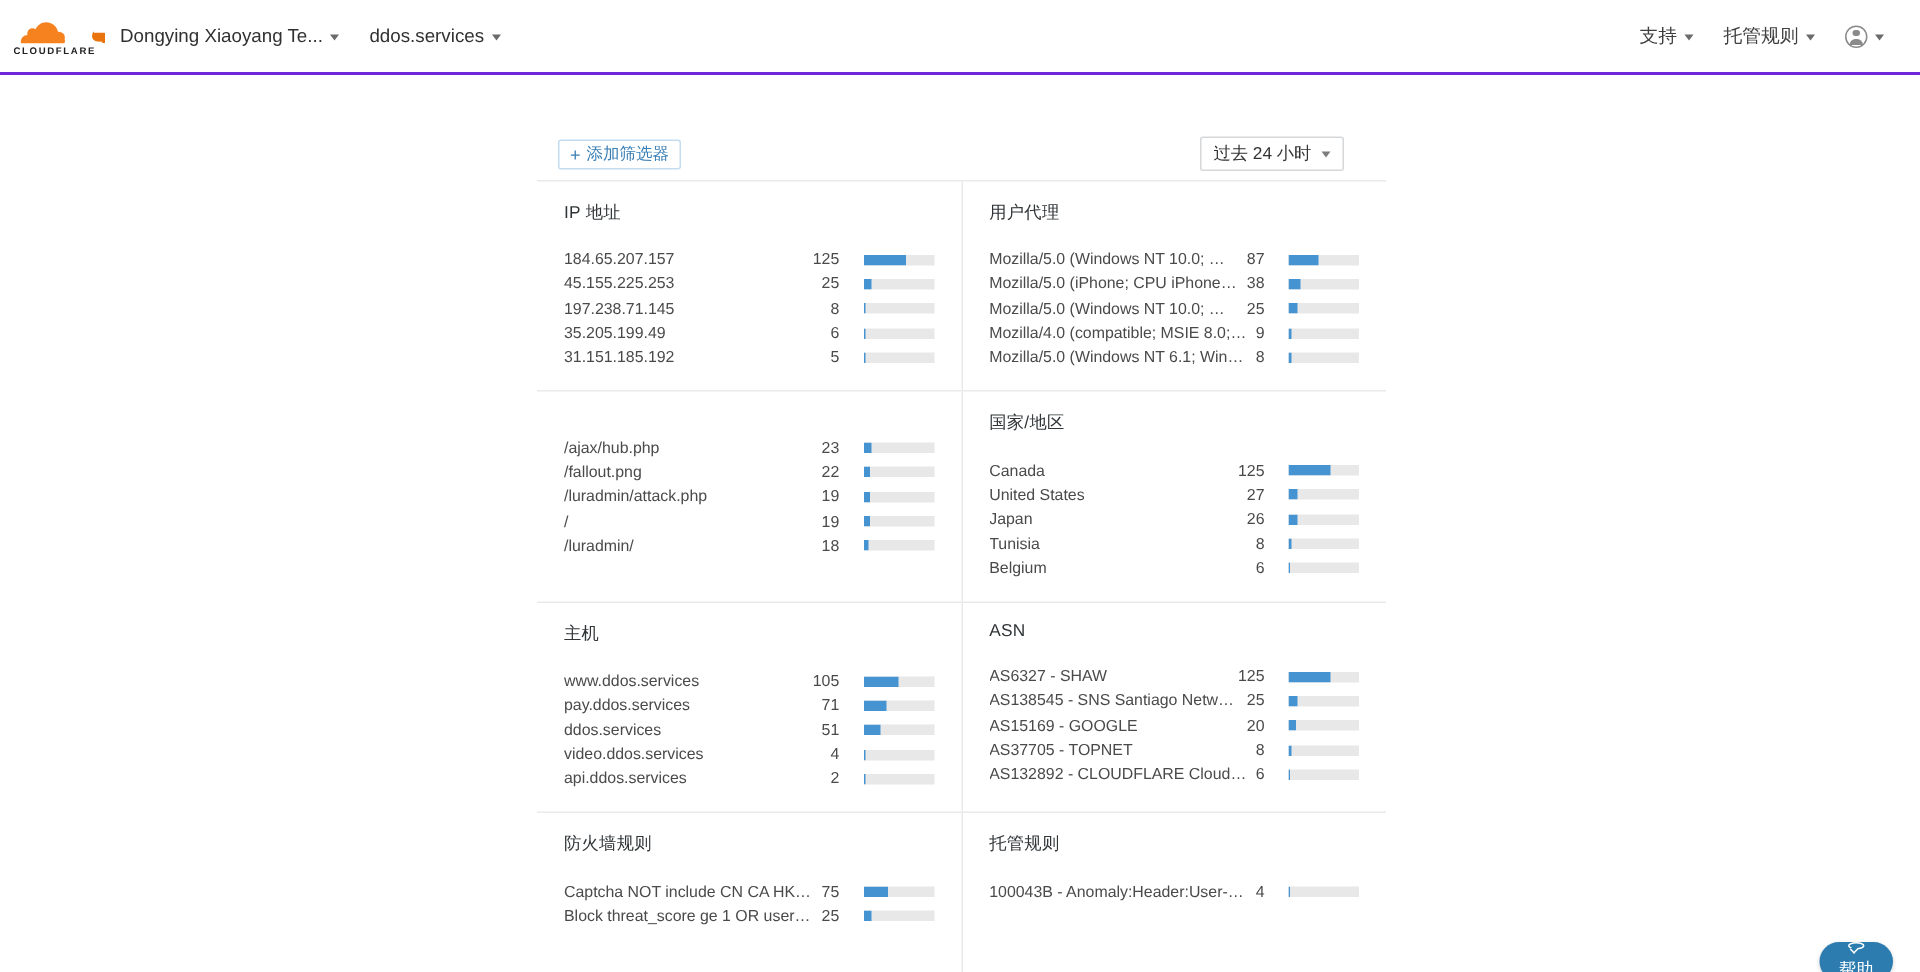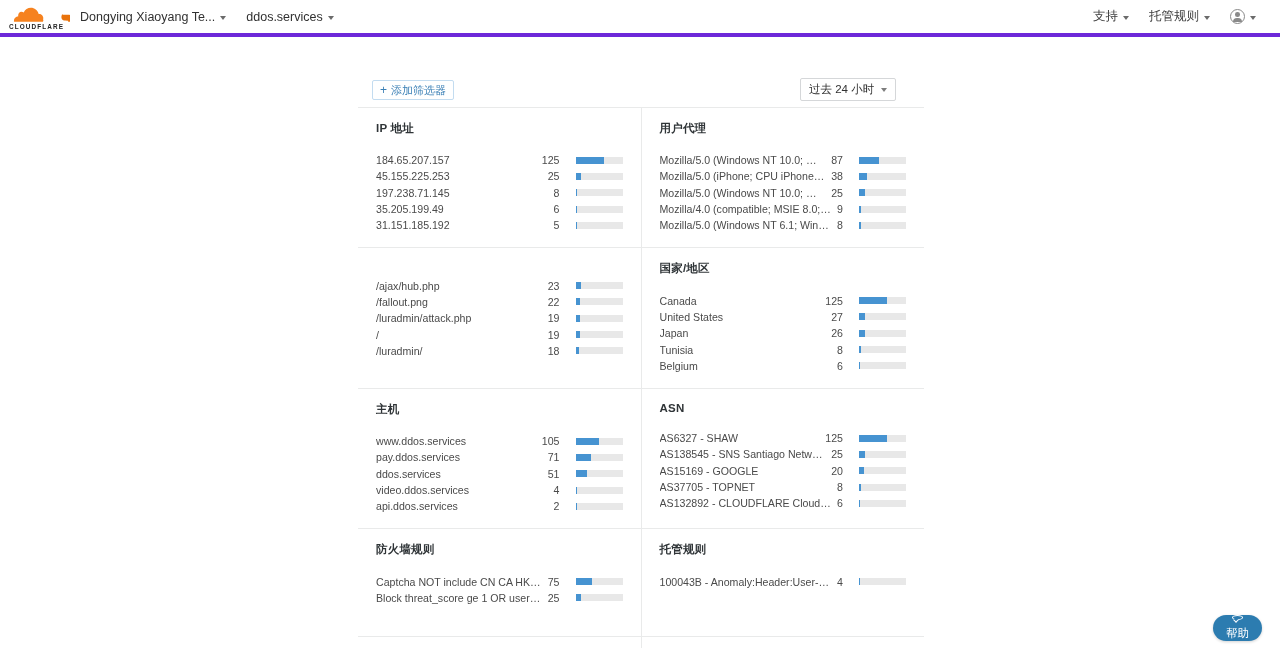--- a/index.html
+++ b/index.html
@@ -7,22 +7,22 @@
     margin: 0; padding: 0;
     width: 1280px; height: 648px;
     background: #ffffff;
     font-family: "Liberation Sans", sans-serif;
     overflow: hidden;
   }
 
   
   .topnav {
     position: relative;
-    height: 37px;
-    border-bottom: 4px solid #6d28d9;
+    height: 50px;
+    border-bottom: 2px solid #6d28d9;
     display: flex;
     align-items: center;
     background: #fff;
   }
   .cf-logo {
     margin-left: 8px;
     width: 62px; height: 26px;
     position: relative;
     flex: 0 0 auto;
   }
@@ -148,21 +148,21 @@
   }
   .grid-row:last-child { border-bottom: none; }
   .panel {
     flex: 1 1 0;
     min-width: 0;
     padding: 13px 18px 14px 18px;
   }
   .panel.left { border-right: 1px solid #e9eaea; }
   .panel-title {
     font-size: 11.5px;
-    font-weight: bold;
+    font-weight: normal;
     color: #2f3437;
     margin: 0 0 9px 0;
     letter-spacing: 0.2px;
   }
   .rows { display: block; margin-top: 16px; }
   .metric-row {
     display: flex;
     align-items: center;
     height: 16.3px;
     font-size: 10.6px;

